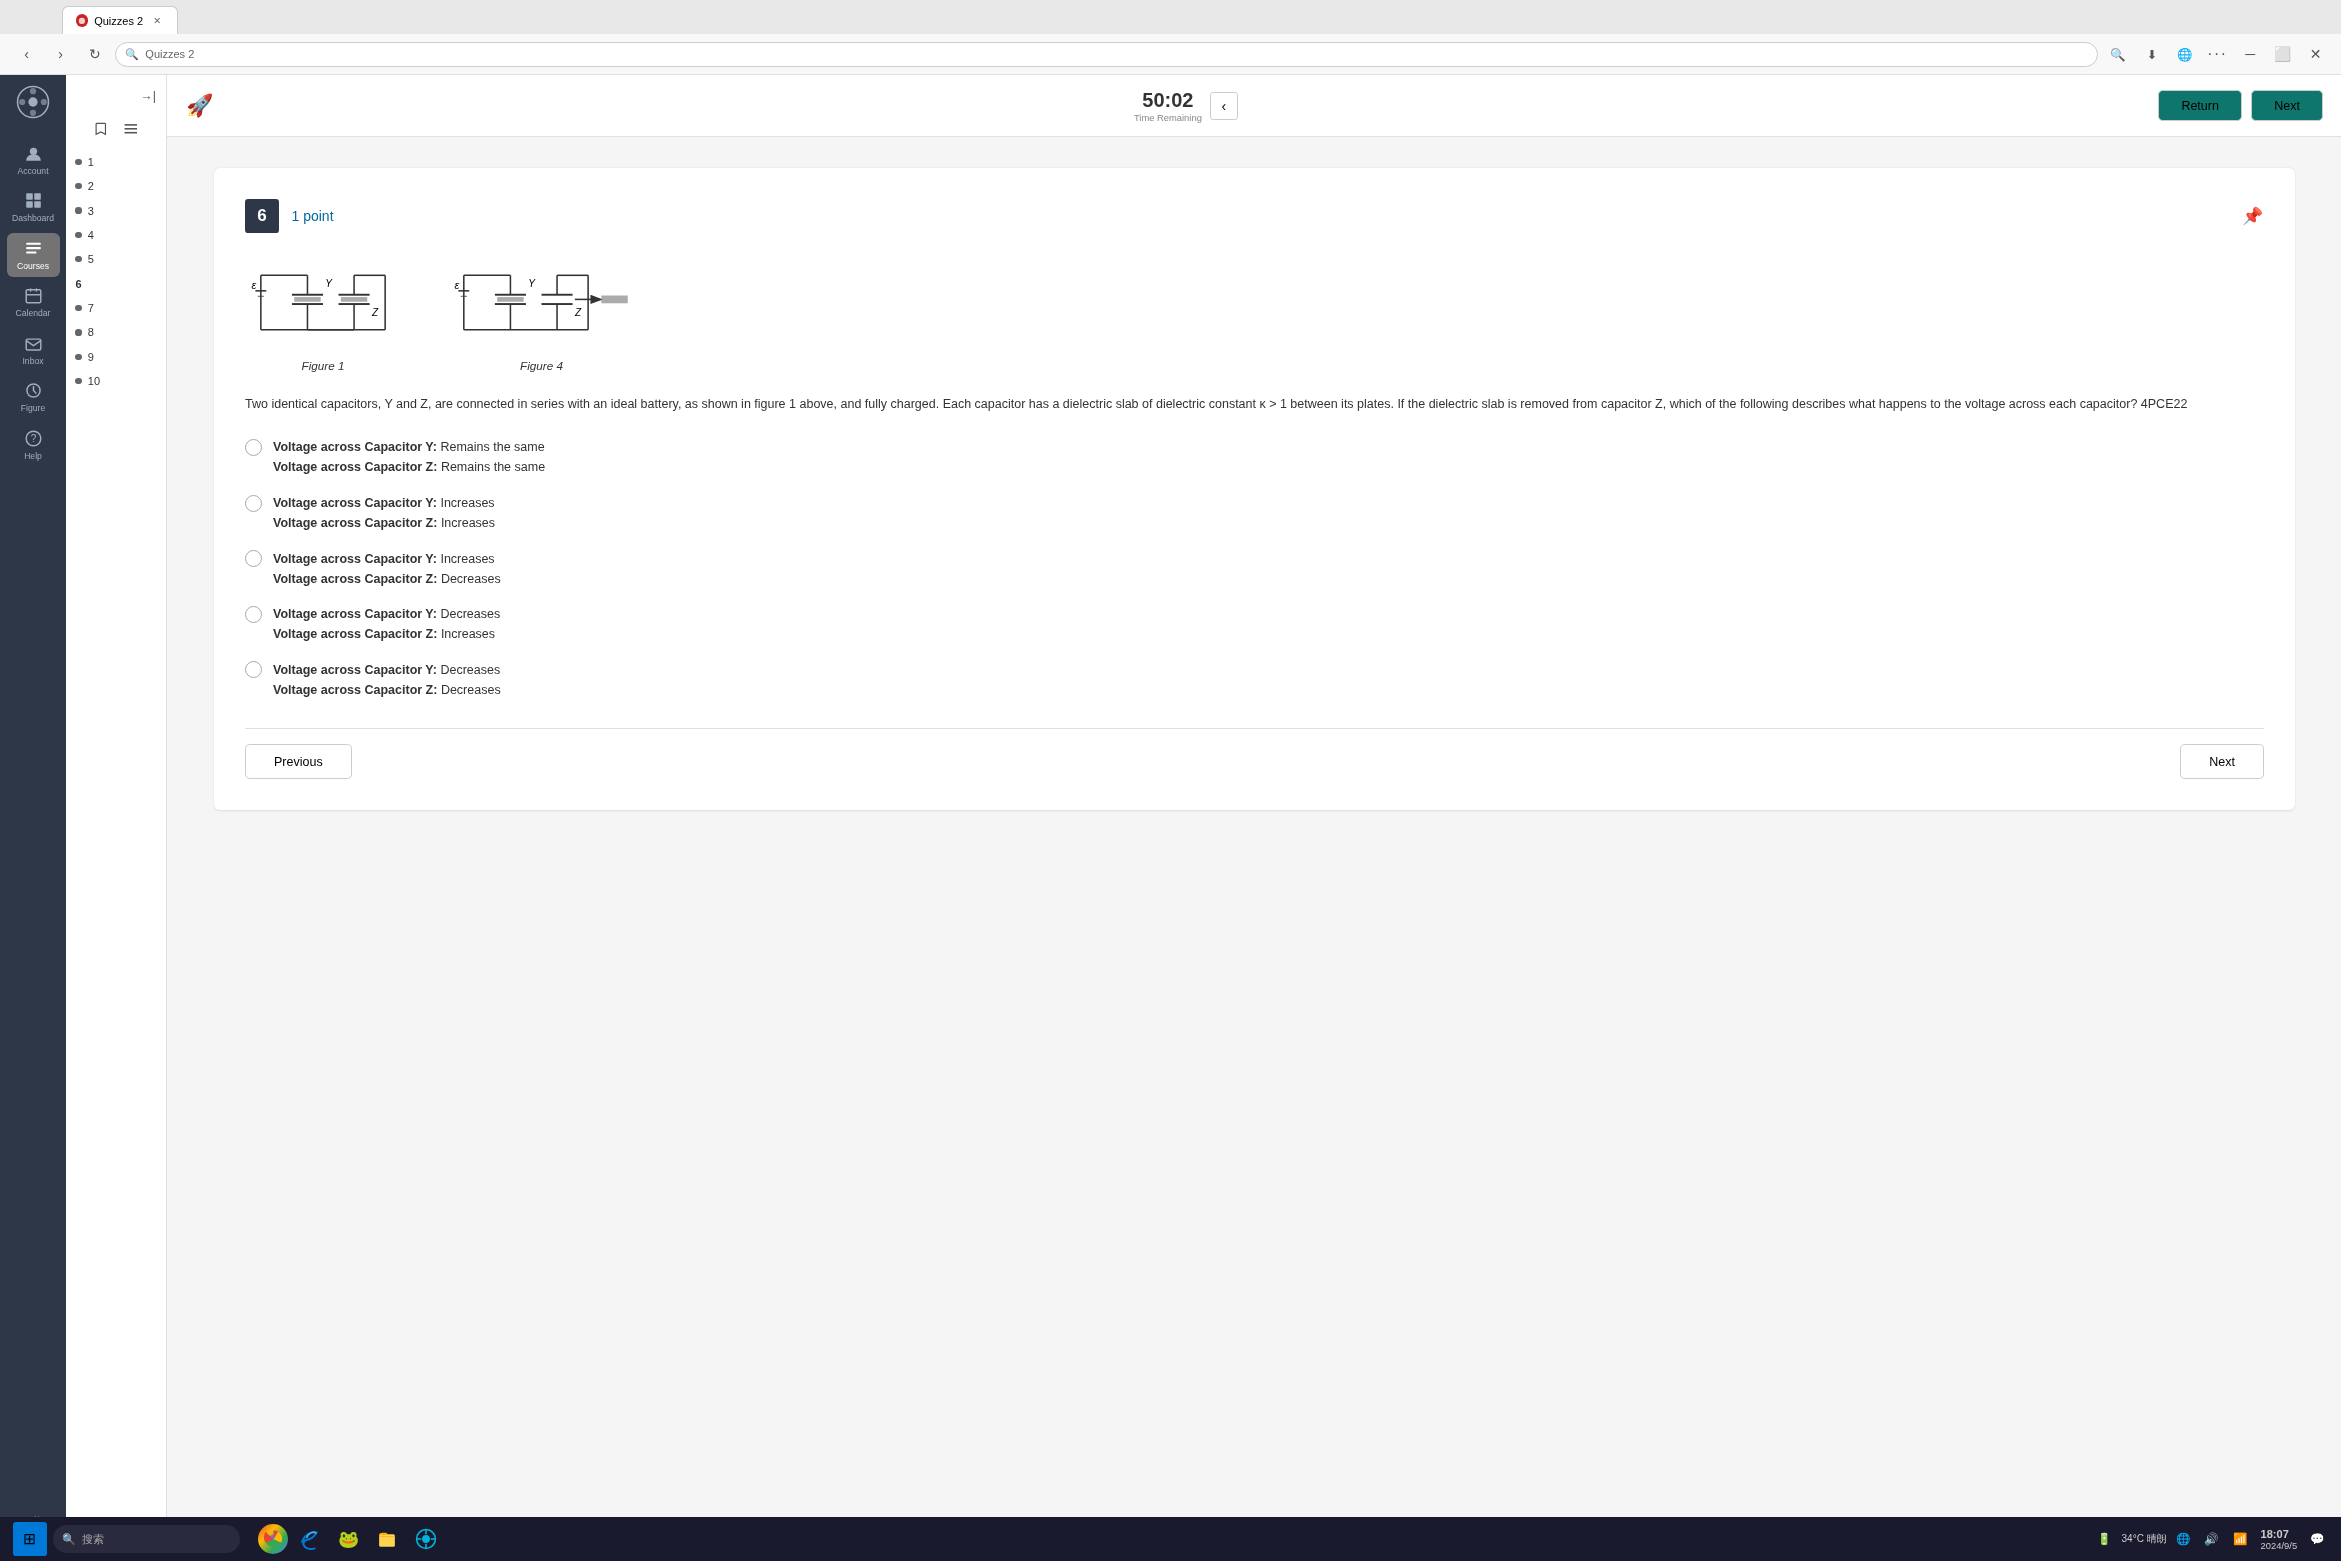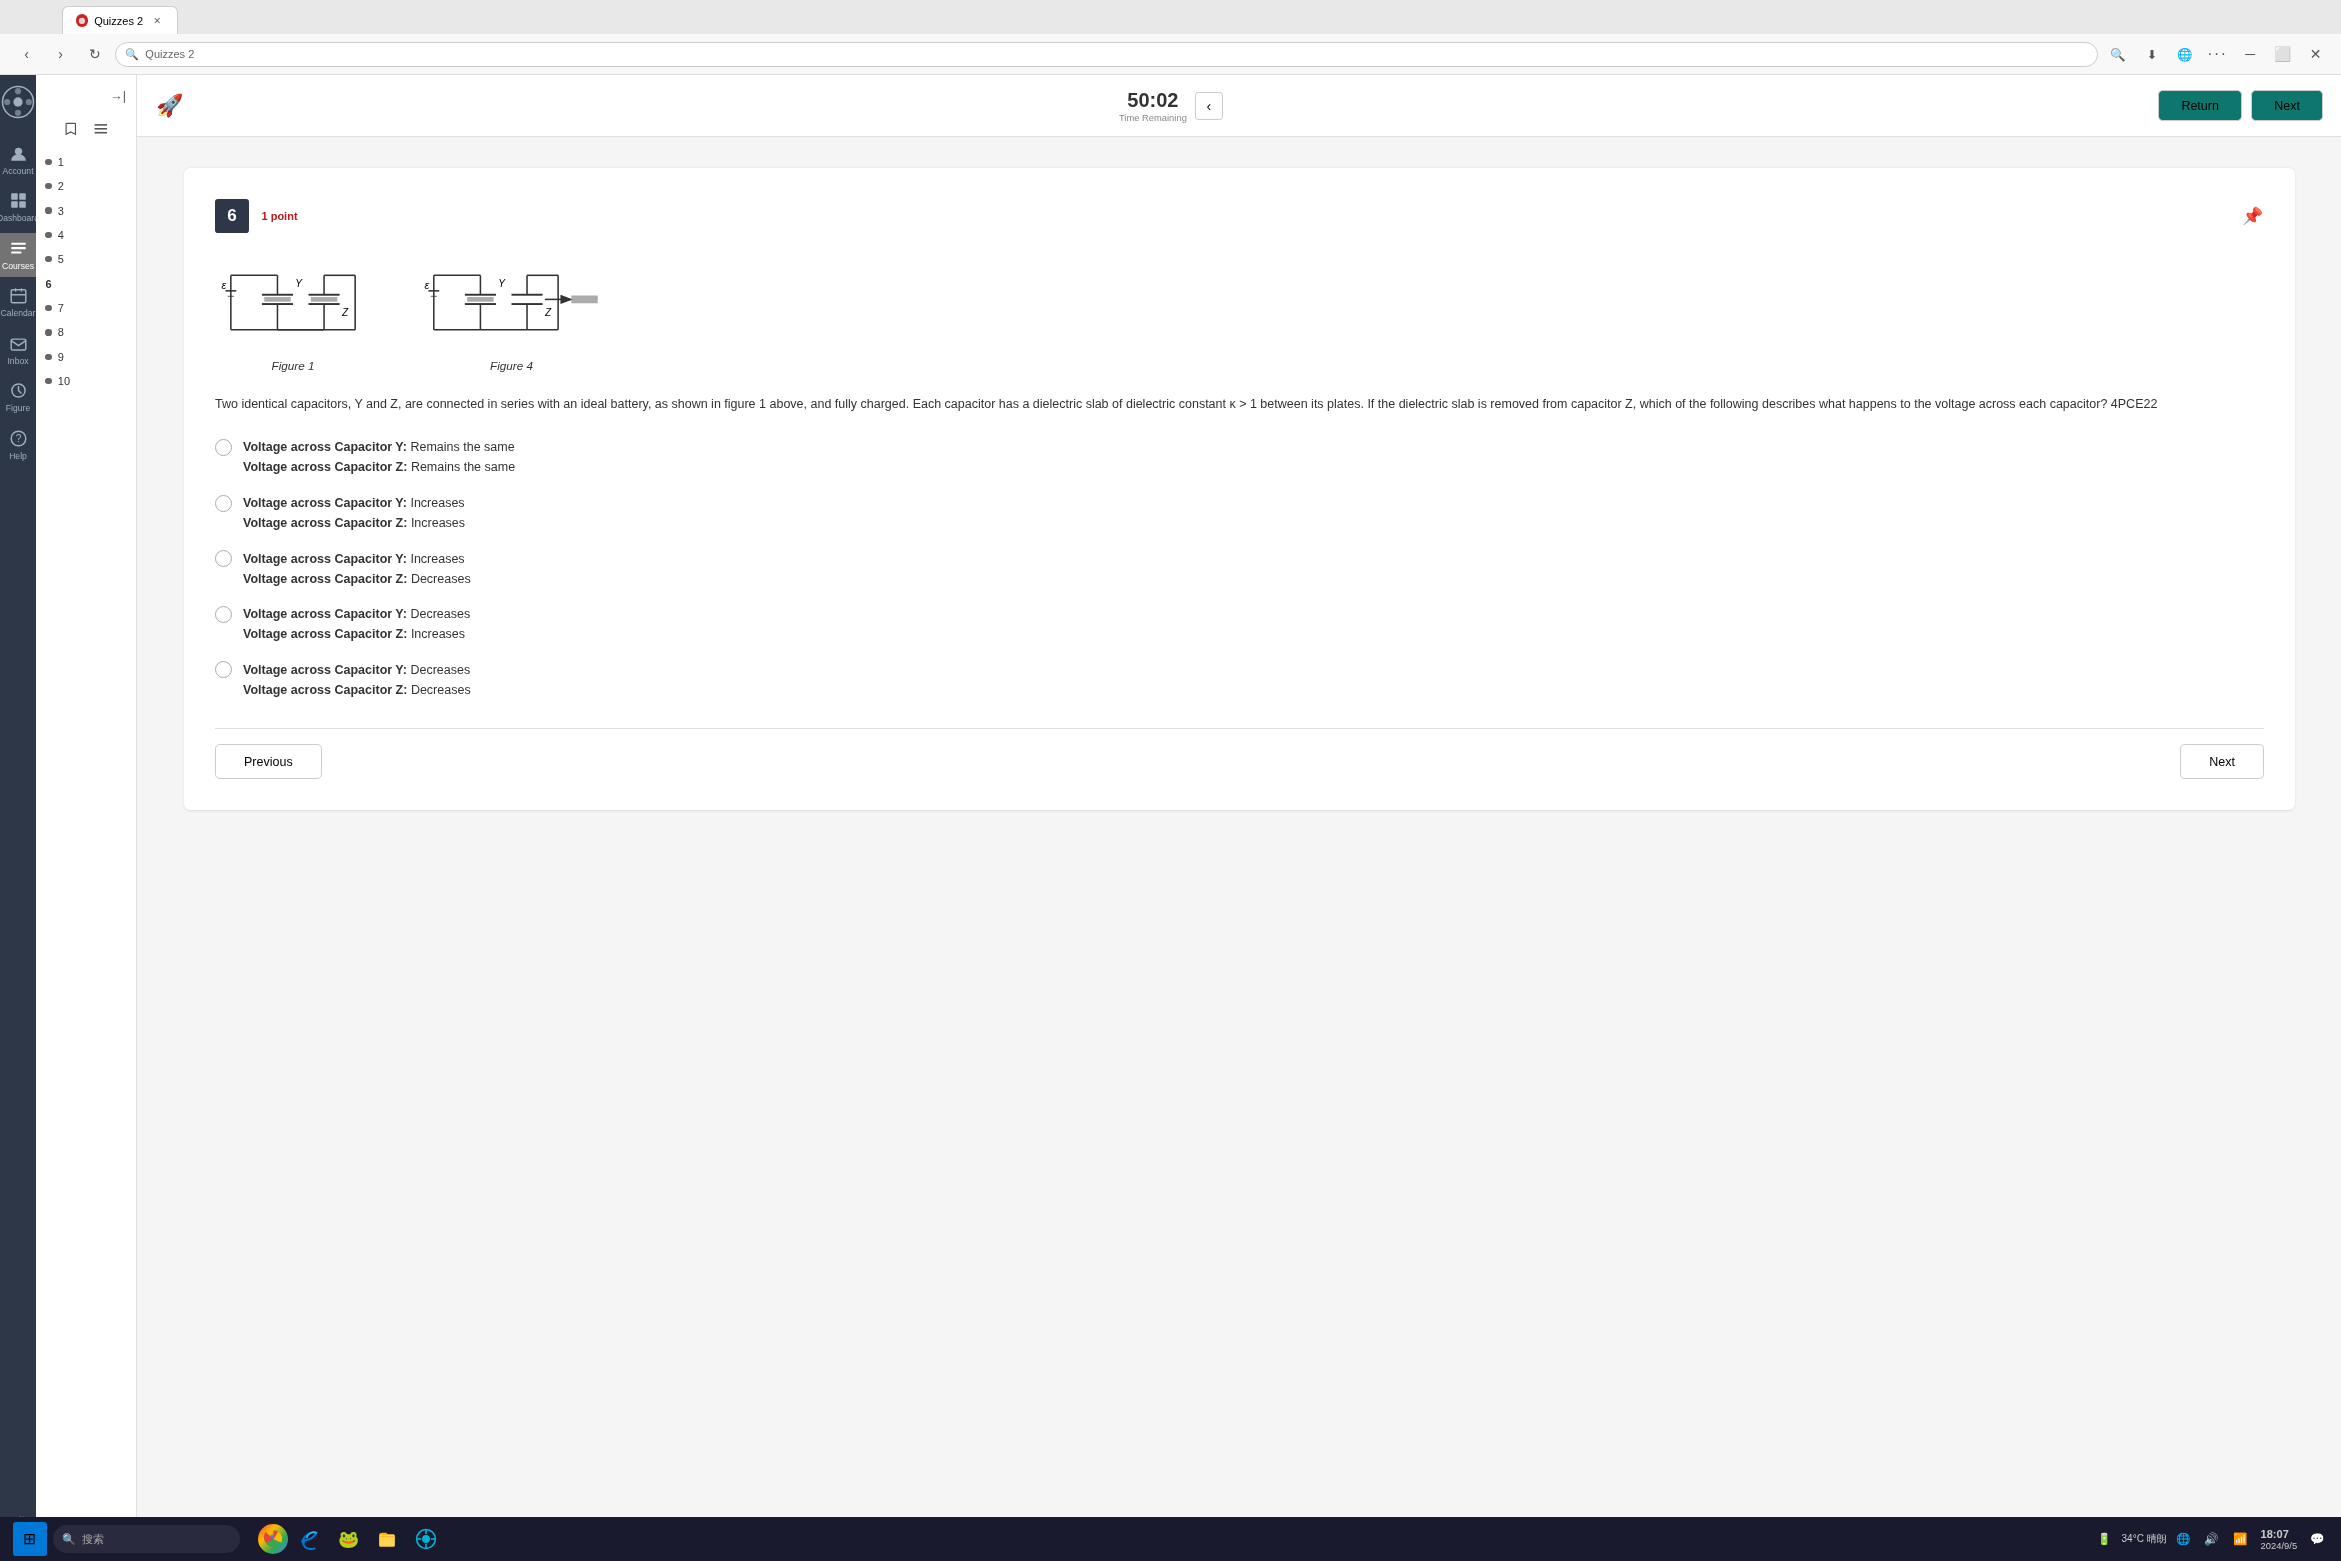--- a/index.html
+++ b/index.html
@@ -51,21 +51,21 @@
     }
 
     
     .app-container {
       display: flex;
       height: calc(1561px - 41px - 44px);
     }
 
     
     .sidebar {
-      width: 36px;
+      width: 66px;
       background: #2d3748;
       display: flex;
       flex-direction: column;
       align-items: center;
       padding-top: 7.8px;
       gap: 3.1px;
       flex-shrink: 0;
     }
     .sidebar-logo {
       width: 39px; height: 39px;
@@ -236,23 +236,22 @@
     .question-num-badge {
       background: #2d3748;
       color: white;
       width: 34px; height: 34px;
       border-radius: 3.1px;
       display: flex; align-items: center; justify-content: center;
       font-size: 17px;
       font-weight: bold;
     }
     .question-points {
-      font-size: 11px;
-      color: #b91c1c;
-      font-weight: bold;
+      font-size: 14px;
+      color: #0369a1;
     }
     .pin-icon {
       color: #aaa;
       font-size: 17px;
       cursor: pointer;
     }
 
     
     .figures-container {
       display: flex;

